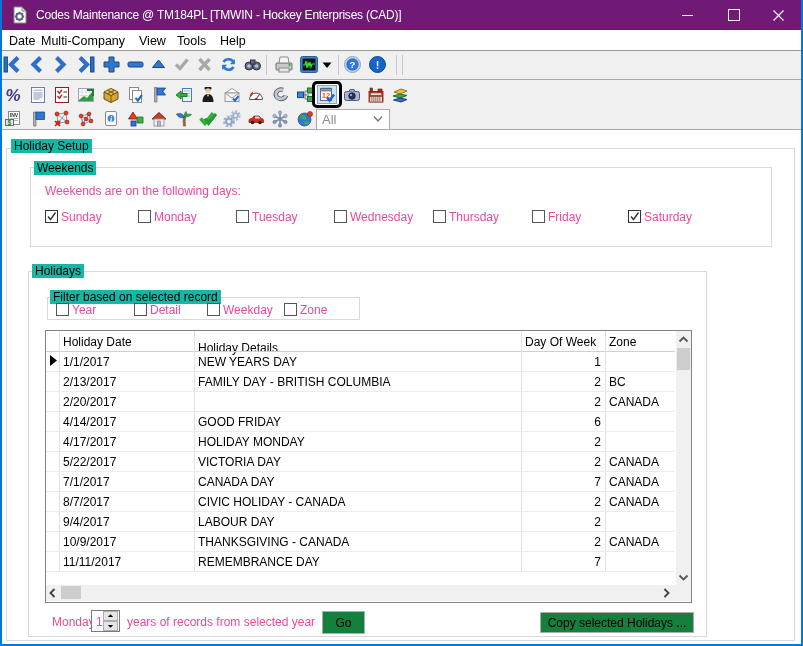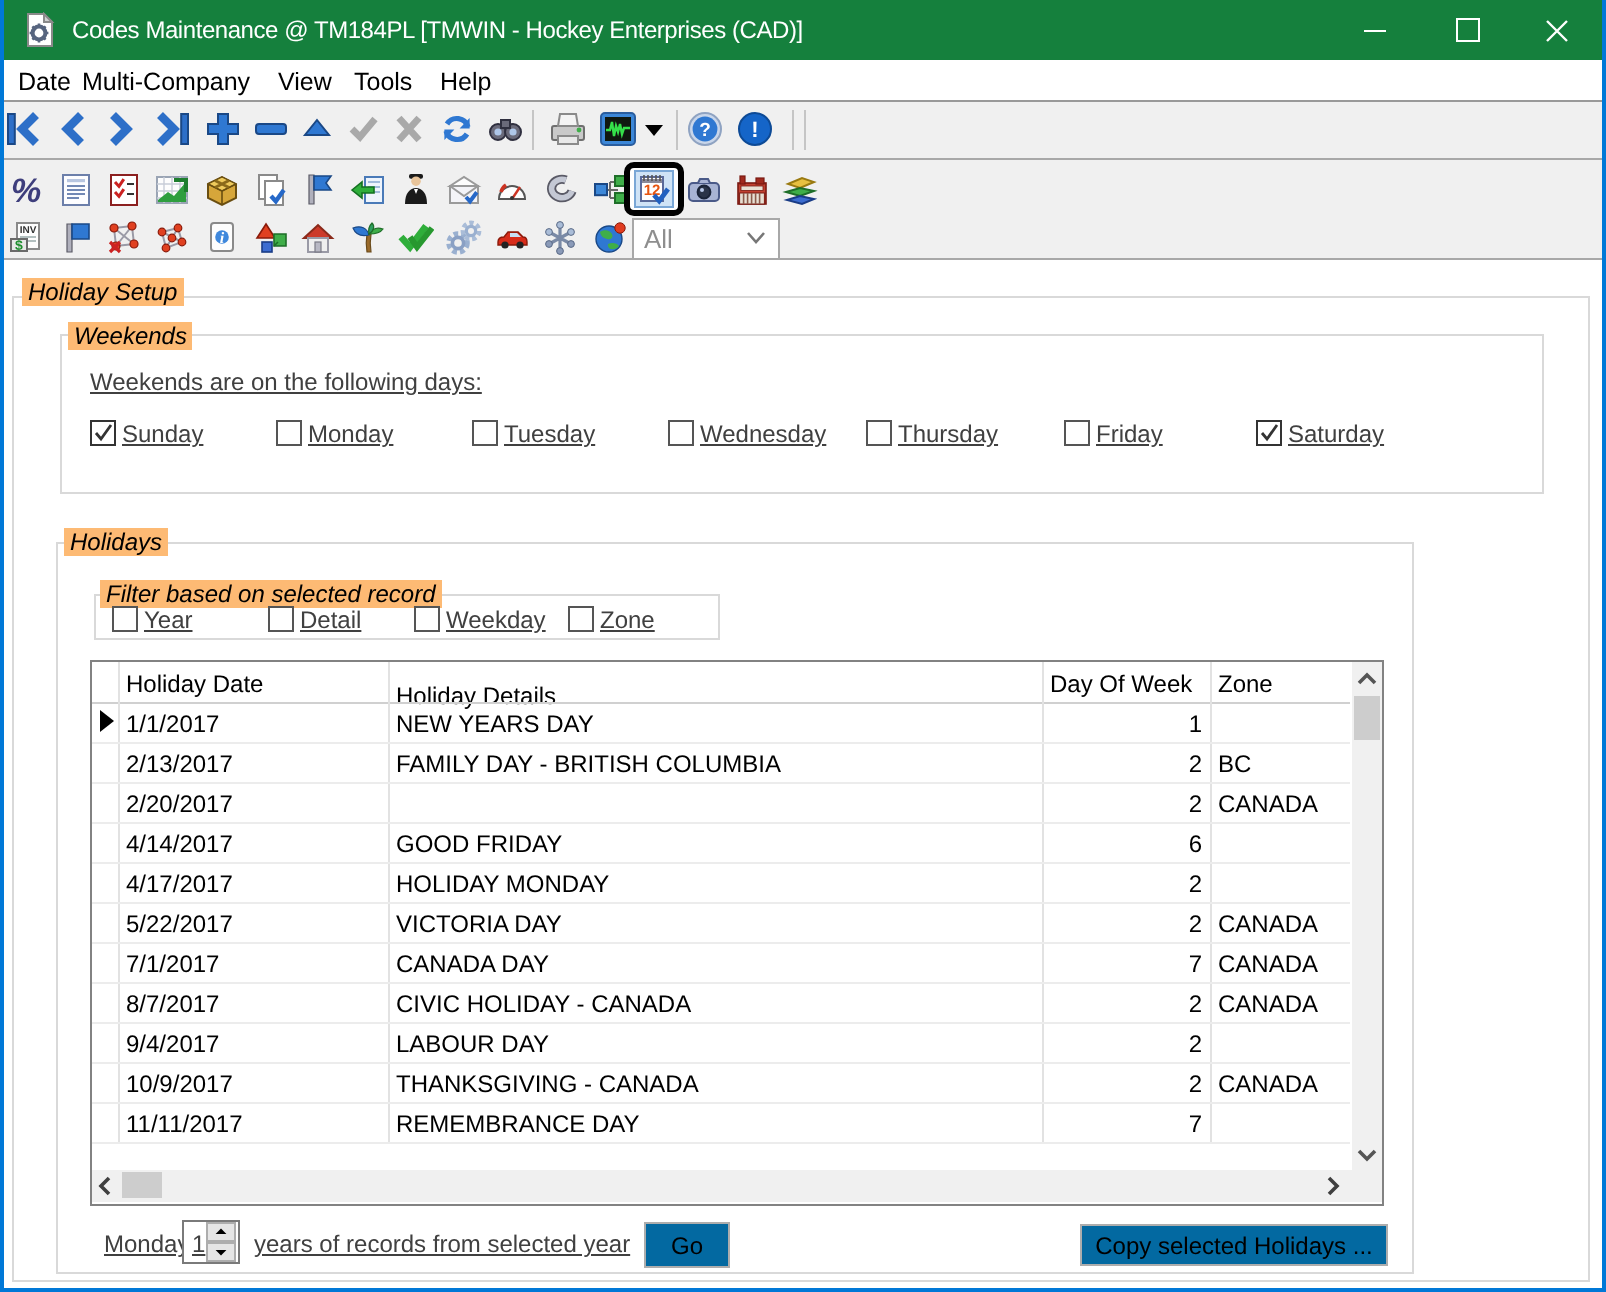--- a/index.html
+++ b/index.html
@@ -1,39 +1,39 @@
 <!DOCTYPE html>
 <html><head>
 <meta charset="utf-8">
 <style>
   * { margin:0; padding:0; box-sizing:border-box; }
   html,body { width:803px; height:646px; overflow:hidden; }
   body { font-family:"Liberation Sans", sans-serif; position:relative; background:#fff; }
   .abs { position:absolute; }
   #win { position:absolute; left:0; top:0; width:803px; height:646px; }
   .winborder { position:absolute; background:#0078d7; z-index:50; }
-  #titlebar { position:absolute; left:0; top:0; width:803px; height:40px; background:#15803d; }
+  #titlebar { position:absolute; left:0; top:0; width:803px; height:40px; background:#701a75; }
   #title-text { position:absolute; left:36px; top:8px; color:#ffffff; font-size:12px; letter-spacing:-0.22px; white-space:nowrap; }
   .winbtn { position:absolute; top:0; width:45px; height:30px; }
   #menubar { position:absolute; left:0; top:30px; width:803px; height:21px; background:#ffffff; border-bottom:1px solid #999999; }
   .menu-item { position:absolute; top:4px; font-size:12.5px; color:#000; }
   #toolbar1 { position:absolute; left:0; top:51px; width:803px; height:29px; background:#f0f0f0; border-bottom:1px solid #a8a8a8; }
   #toolbar2 { position:absolute; left:0; top:80px; width:803px; height:50px; background:#f0f0f0; border-bottom:1px solid #a8a8a8; }
   #content { position:absolute; left:0; top:134px; width:803px; height:510px; background:#ffffff; }
   .groupbox { position:absolute; border:1px solid #d9d9d9; }
-  .grouplabel { position:absolute; background:#fdba74; font-size:12px; color:#000; padding:0 3px; white-space:nowrap;font-style:italic; }
+  .grouplabel { position:absolute; background:#14b8a6; font-size:12px; color:#000; padding:0 3px; white-space:nowrap; }
   .cb { position:absolute; width:13px; height:13px; border:1px solid #555555; background:#fff; }
-  .cblabel { position:absolute; font-size:12px; color:#404040; white-space:nowrap;text-decoration:underline; }
+  .cblabel { position:absolute; font-size:12px; color:#ec4899; white-space:nowrap; }
   .sep { position:absolute; width:1px; height:20px; background:#c5c5c5; top:4px; }
   .gh { position:absolute; font-size:12px; color:#000; white-space:nowrap; }
   .vline { position:absolute; top:197px; width:1px; height:240px; background:#e2e2e2; }
   .rline { position:absolute; left:46px; width:629px; height:1px; background:#ececec; }
   .cell { position:absolute; font-size:12px; color:#000; white-space:nowrap; }
   .num { position:absolute; font-size:12px; color:#000; width:76px; text-align:right; }
-  .btn { position:absolute; background:#0369a1; border:1px solid #adadad; font-size:12px; color:#000; text-align:center; display:flex; align-items:center; justify-content:center; }
+  .btn { position:absolute; background:#15803d; border:1px solid #adadad; font-size:12px; color:#000; text-align:center; display:flex; align-items:center; justify-content:center; }
 </style>
 </head>
 <body>
 <div id="win">
  <div class="winborder" style="left:0;top:0;width:2px;height:646px"></div>
  <div class="winborder" style="left:801px;top:0;width:2px;height:646px"></div>
  <div class="winborder" style="left:0;top:644px;width:803px;height:2px"></div>
  <div id="titlebar">
    <svg class="abs" style="left:11px;top:6px" width="18" height="18" viewBox="0 0 18 18">
      <path d="M3 1 L11 1 L15 5 L15 17 L3 17 Z" fill="#ffffff" stroke="#8a8a8a" stroke-width="1"></path>

